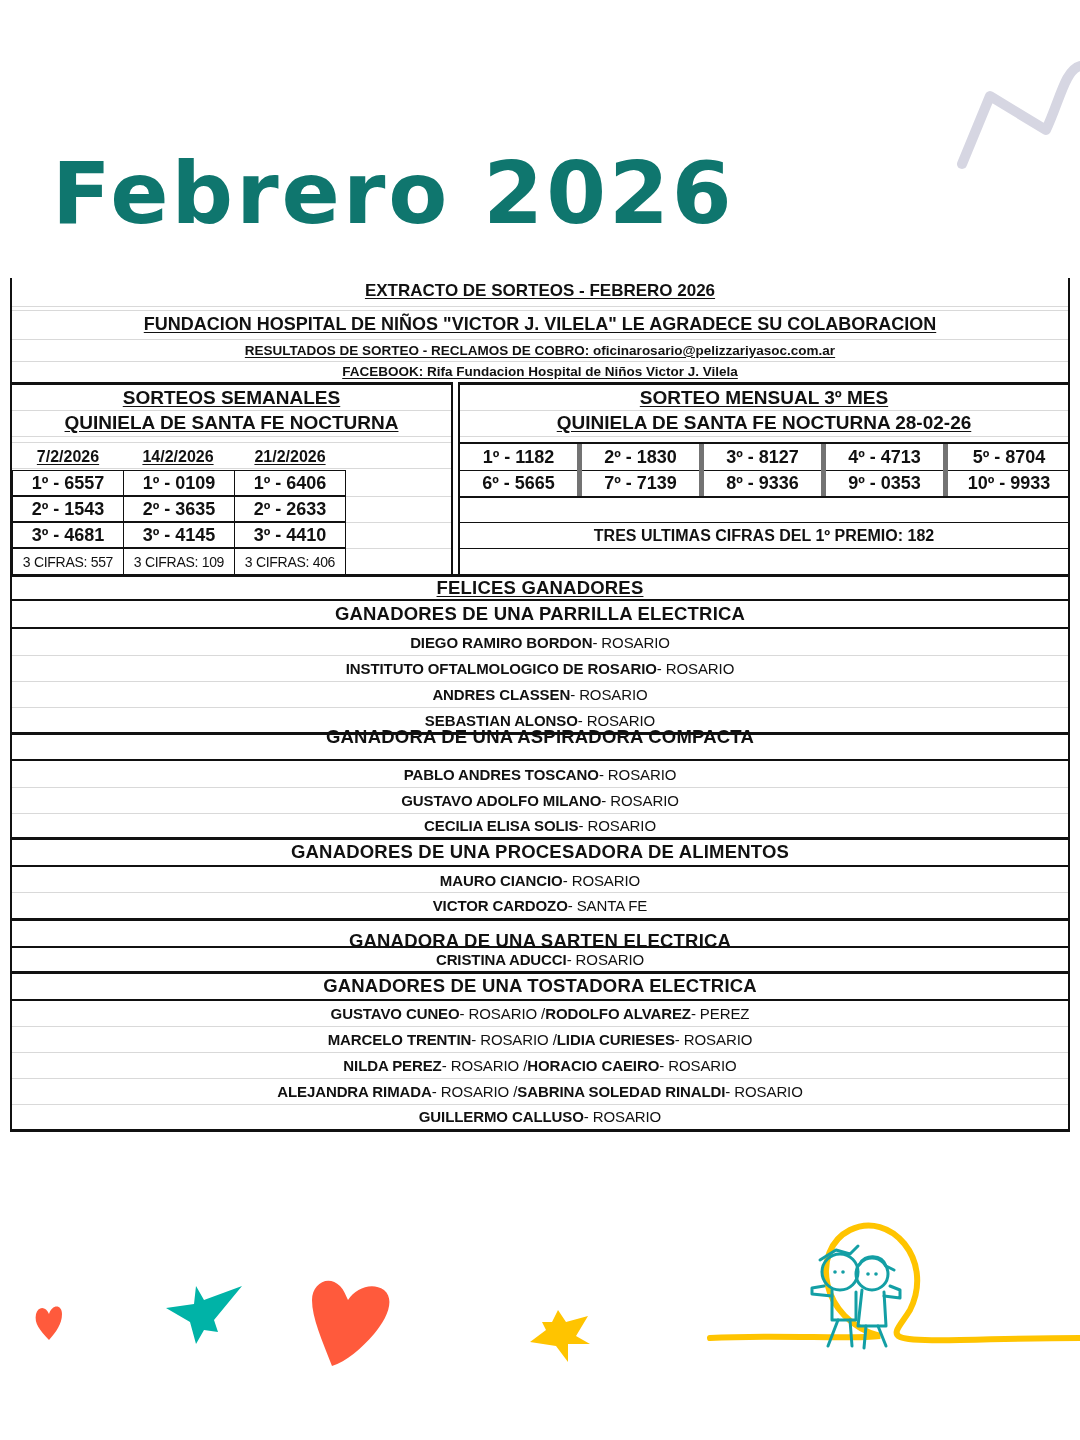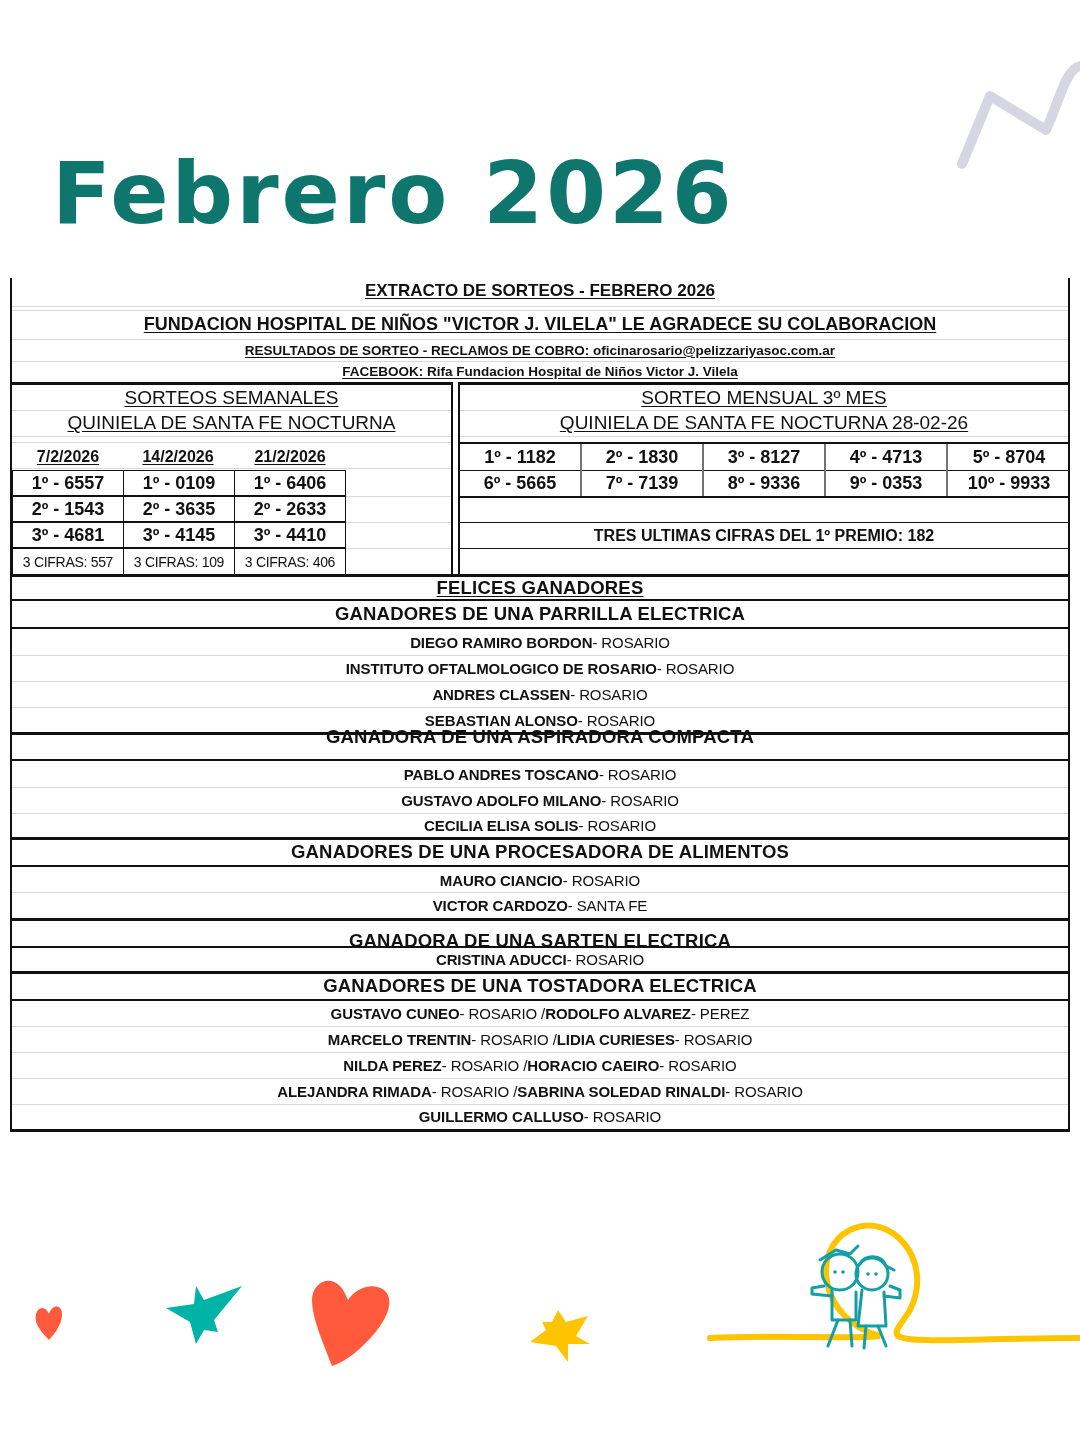--- a/index.html
+++ b/index.html
@@ -31,27 +31,27 @@
   .cat { font-weight: bold; font-size: 18.5px; letter-spacing: 0.2px; }
   .winner { font-size: 15px; letter-spacing: -0.1px; }
   .winner b { font-weight: bold; }
   .winner span.loc { font-weight: normal; }
 
   
   .weekly { position: absolute; left: 2px; top: 104px; width: 441px; height: 193px; border-right: 2px solid #111; }
   .monthly { position: absolute; left: 448px; top: 104px; width: 610px; height: 193px; border-left: 2px solid #111; }
   .blk-top { position: absolute; left: 0; right: 0; top: 0; height: 3px; background: #111; }
 
-  .wk-title { position: absolute; left: 0; right: 0; display: flex; justify-content: center; font-weight: normal; font-size: 19px; }
+  .wk-title { position: absolute; left: 0; right: 0; display: flex; justify-content: center; font-weight: bold; font-size: 19px; }
 
   .wk-date { position: absolute; width: 112px; text-align: center; font-weight: bold; font-size: 16px; text-decoration: underline; text-underline-offset: 2px; }
   .wk-cell { position: absolute; width: 112px; height: 26px; display: flex; align-items: center; justify-content: center; font-weight: bold; font-size: 18px; border: 1px solid #111; }
   .wk-cifras { font-weight: normal; font-size: 14px; letter-spacing: -0.3px; }
 
-  .mo-cell { position: absolute; width: 122px; height: 26px; display: flex; align-items: center; justify-content: center; font-weight: bold; font-size: 18px; border-right: 2px solid #737373; }
+  .mo-cell { position: absolute; width: 122px; height: 26px; display: flex; align-items: center; justify-content: center; font-weight: bold; font-size: 18px; border-right: 5px solid #737373; }
   .mo-cell.last { border-right: none; text-align: center; }
 </style>
 </head>
 <body>
 
 <div class="page-title">Febrero 2026</div>
 
 <svg class="deco" style="left:950px;top:60px" width="130" height="120" viewBox="0 0 130 120">
   <path d="M12 104 L40 36 L96 70 C110 40 115 10 130 6" fill="none" stroke="#d6d6e2" stroke-width="10" stroke-linecap="round" stroke-linejoin="round"></path>
 </svg>

